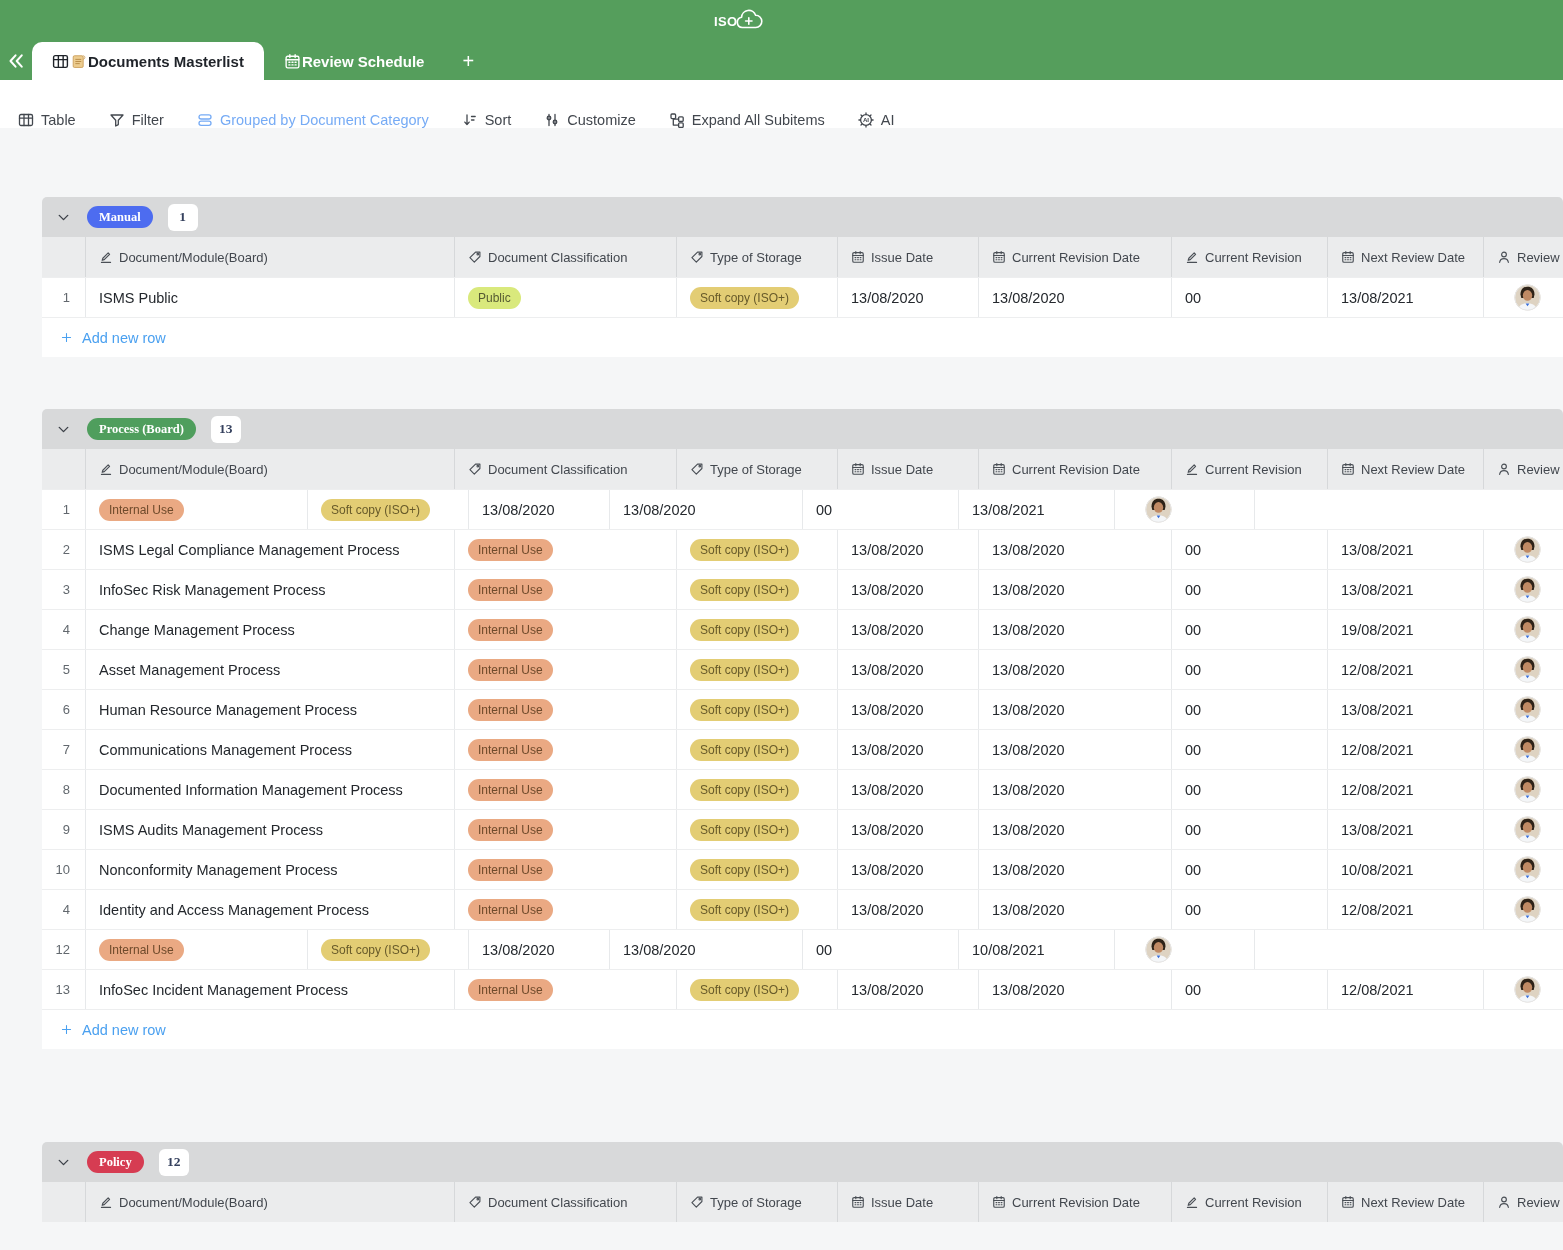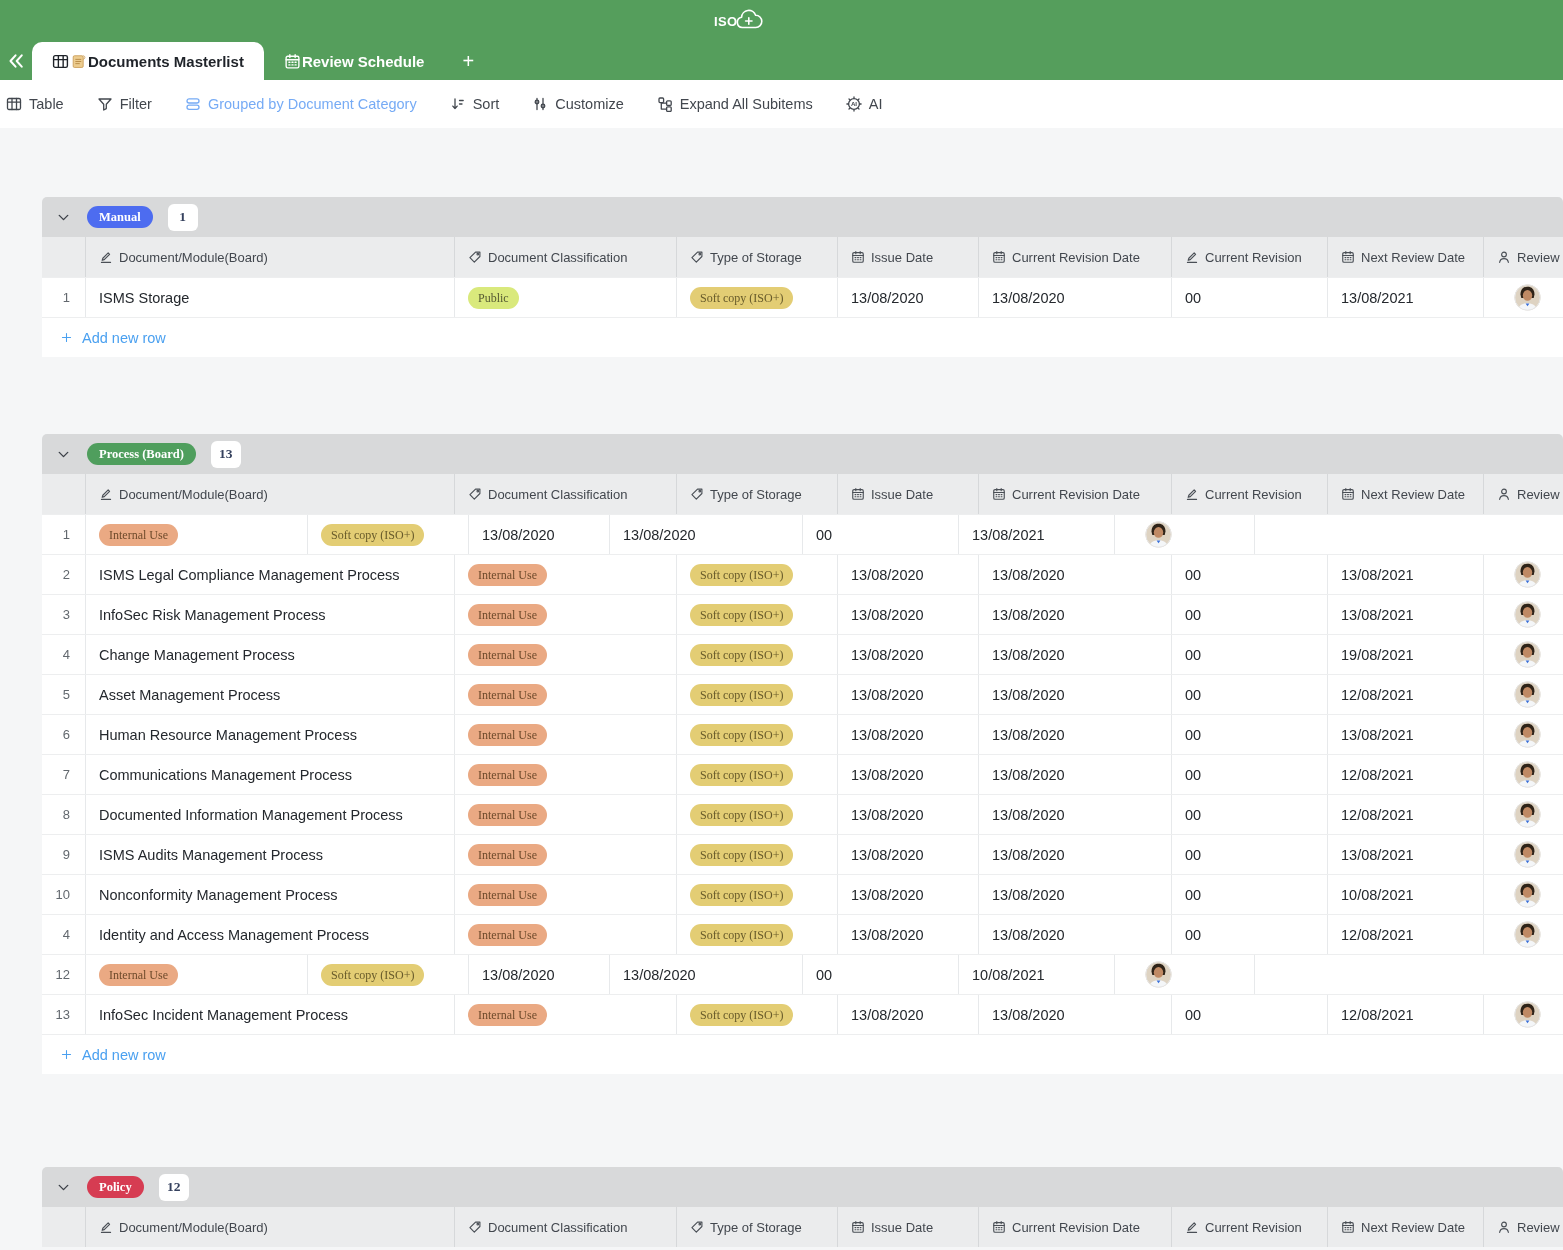--- a/index.html
+++ b/index.html
@@ -15,52 +15,52 @@
 
   .tabbar { height:38px; background:var(--brand-green,#559e5c); display:flex; align-items:stretch; }
   .collapse { display:flex; align-items:center; color:#fff; padding:0 6px 0 6px; cursor:pointer; }
   #tabs { display:flex; margin-left:2px; }
   .tab { height:38px; display:flex; align-items:center; gap:1px; padding:0 20px; font-size:15px; cursor:pointer; white-space:nowrap; }
   .tab.active { background:#fff; border-radius:10px 10px 0 0; color:var(--active-tab-text,#1f2329); font-weight:600; }
   .tab.inactive { color:#fff; font-weight:600; }
   .ticon { display:flex; align-items:center; }
   .addtab { color:#fff; font-size:20px; font-weight:400; align-self:center; margin-left:18px; cursor:pointer; }
 
-  .toolbar { height:48px; background:#fff; display:flex; align-items:center; gap:33px; padding-left:6px;
+  .toolbar { height:48px; background:#fff; display:flex; align-items:flex-end; gap:33px; padding-left:18px;
     font-size:14.5px; color:var(--toolbar-text,#42474e); }
   .titem { display:flex; align-items:center; gap:7px; cursor:pointer; white-space:nowrap; }
   .titem.accent { color:var(--toolbar-blue,#76abf5); }
   .titem svg { flex:0 0 auto; }
 
   
   #content { padding-left:42px; }
   .group { width:1521px; }
   .group:nth-child(1) { margin-top:69px; }
-  .group:nth-child(2) { margin-top:77px; }
+  .group:nth-child(2) { margin-top:52px; }
   .group:nth-child(3) { margin-top:93px; }
 
   .gstrip { height:40px; background:var(--group-strip,#d8d9da); border-radius:5px 5px 0 0;
     display:flex; align-items:center; padding-left:13px;font-family:Liberation Serif, serif; }
   .gchev { display:flex; align-items:center; color:#3c4148; margin-right:15px; cursor:pointer; }
   .gpill { color:#fff; font-size:12.5px; font-weight:bold; padding:5px 12px; border-radius:12px; line-height:1; }
   .gcount { background:#fff; color:var(--count-text,#35415e); font-weight:bold; font-size:13.5px;
     min-width:30px; height:27px; display:flex; align-items:center; justify-content:center;
     border-radius:6px; margin-left:15px; padding:0 8px; }
 
   .tbl { width:1521px; overflow:hidden; background:#fff; }
   .trow { display:flex; width:1582px; height:40px; background:#fff; }
   .trow.hrow { background:var(--header-row,#ebeced); color:#42474e; }
   .cell { flex:0 0 auto; display:flex; align-items:center; padding:0 13px; border-right:1px solid #e7e9eb; overflow:hidden; white-space:nowrap; }
   .hrow .cell { border-right:1px solid #d6d8da; font-size:13px; gap:6px; }
   .hic { display:flex; align-items:center; color:#4a4f56; }
   .drow { border-top:1px solid #edeeef; }
   .drow:first-of-type { border-top:none; }
   .ncell { justify-content:flex-end; color:#62686e; font-size:13px; padding-right:15px; }
   .namecell, .datecell, .revcell { font-size:14.5px; color:#24282d; }
-  .pill { display:inline-block; padding:5px 10px; border-radius:11px; font-size:12px; line-height:1;font-family:Liberation Serif, serif; }
+  .pill { display:inline-block; padding:5px 10px; border-radius:11px; font-size:12px; line-height:1; }
   .avcell { padding-left:30px; }
   .avatar { display:flex; align-items:center; }
 
   .addrow { height:40px; display:flex; align-items:center; gap:9px; padding-left:18px;
     color:var(--link-blue,#4aa0f0); font-size:14.5px; background:#fff; border-top:1px solid #edeeef; cursor:pointer; }
 </style>
 </head>
 <body>
 
 <div class="topbar">
@@ -264,21 +264,21 @@
                 <circle cx="8" cy="5.2" r="2.7"></circle>
                 <path d="M3 14.2c.4-3 2.4-4.4 5-4.4s4.6 1.4 5 4.4"></path>
               </svg>
             </span>
             <span>Review</span>
           </div>
         </div>
         <div class="trow drow">
           <div class="cell ncell" style="width:44px">1</div>
           <div class="cell namecell" style="width:369px">
-            <span>ISMS Storage</span>
+            <span>ISMS Public</span>
           </div>
           <div class="cell" style="width:222px">
             <span class="pill" style="background:#d9e97c;color:#565b33">Public</span>
           </div>
           <div class="cell" style="width:161px">
             <span class="pill" style="background:#e3cd74;color:#675a2a">Soft copy (ISO+)</span>
           </div>
           <div class="cell datecell" style="width:141px">13/08/2020</div>
           <div class="cell datecell" style="width:193px">13/08/2020</div>
           <div class="cell revcell" style="width:156px">00</div>

